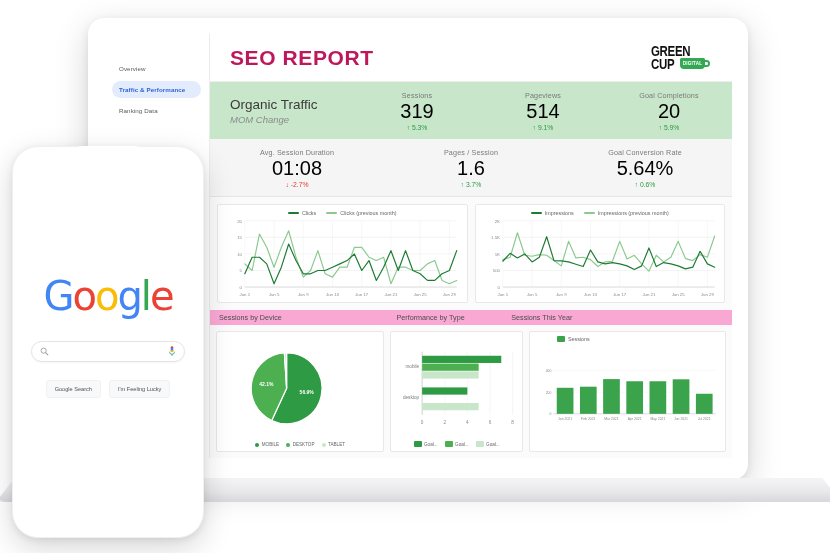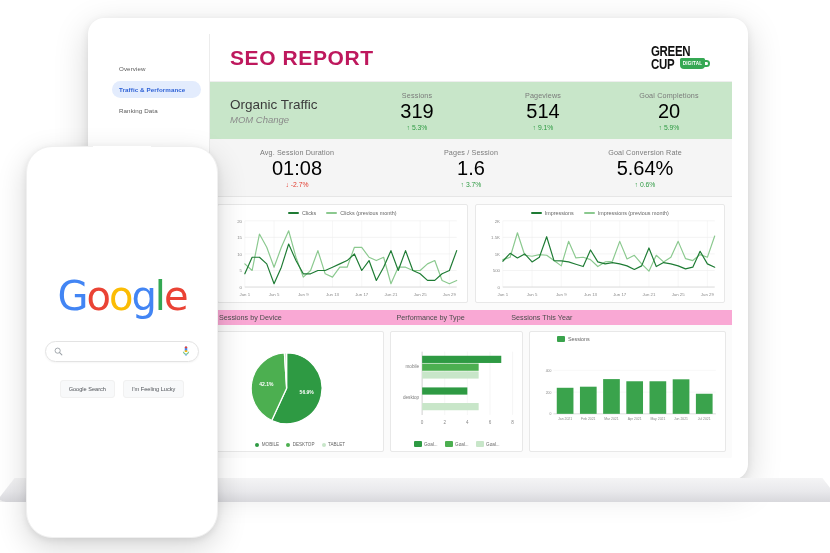--- a/index.html
+++ b/index.html
@@ -113,21 +113,21 @@
   .sec-a { width: 34%; } .sec-b { width: 22%; } .sec-c { flex: 1; }
 
   .bottom-row { display: flex; flex: 1; background: #fbfbfb; padding: 6px; gap: 6px; }
   .bcard { background:#fff; border:1px solid #e8e8e8; border-radius:2px; padding:4px 5px; display:flex; flex-direction:column; }
   .b1 { width: 33%; } .b2 { width: 26%; } .b3 { flex: 1; }
   .pie-legend { display:flex; justify-content:center; gap:7px; margin-top:1px; }
   .pl-it { display:flex; align-items:center; gap:2.5px; font-size:4.6px; color:#666; }
   .dot { width:4px; height:4px; border-radius:50%; }
 
   
-  .phone { position: absolute; left: 26px; top: 146px; width: 192px; height: 392px; }
+  .phone { position: absolute; left: 12px; top: 146px; width: 192px; height: 392px; }
   .phone-frame {
     position:absolute; inset:0; background:#ffffff; border-radius: 26px;
     box-shadow: 0 10px 30px rgba(0,0,0,0.16), 0 2px 7px rgba(0,0,0,0.08);
     border: 1px solid #f0f0f0;
   }
   .phone-notch {
     position:absolute; left:50%; top:0; transform:translateX(-50%);
     width:58px; height:13px; background:#ffffff; border-radius:0 0 9px 9px; z-index:3;
   }
   .phone-screen {

